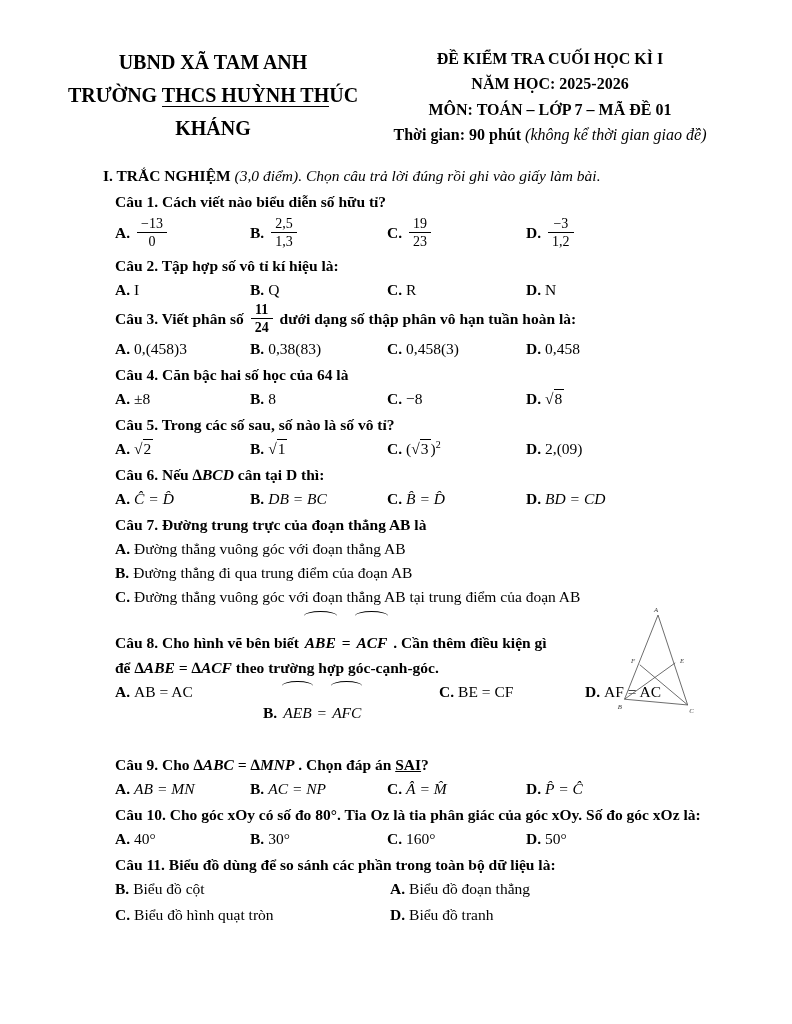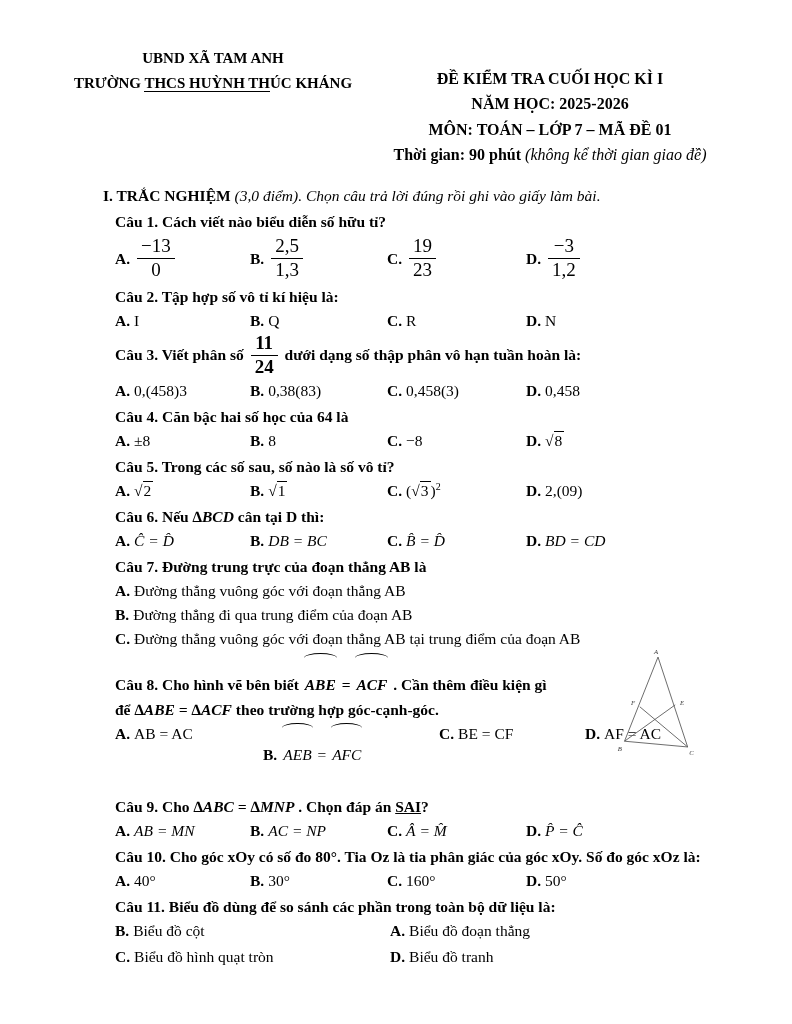--- a/index.html
+++ b/index.html
@@ -3,41 +3,41 @@
 <meta charset="utf-8">
 <style>
   html,body { margin:0; padding:0; background:#ffffff; }
   .page {
     width:792px; height:1024px; box-sizing:border-box;
     background:#ffffff; color:#000000;
     font-family:"Liberation Serif", serif; font-size:15.5px; line-height:1.42;
     padding:46px 60px 0 58px; overflow:hidden;
   }
   header { display:flex; }
-  .h-left  { width:46%; text-align:center; font-weight:bold; font-size:15px; line-height:1.65; }
-  .h-right { width:54%; text-align:center; font-weight:bold; font-size:16px; line-height:1.58;margin-top:20px; }
+  .h-left  { width:46%; text-align:center; font-weight:bold; font-size:20px; line-height:1.65; }
+  .h-right { width:54%; text-align:center; font-weight:bold; font-size:16px; line-height:1.58; }
   .u { border-bottom:1.5px solid #000; }
   .it-normal { font-weight:normal; font-style:italic; }
   main { margin:18px 0 0 45px; width:629px; }
   .section-line { margin:0 0 4px; }
   .sec-title { font-weight:bold; }
   .sec-sub { font-style:italic;text-align:center; }
   .q { margin:0 12px 3px; }
   .prompt { font-weight:bold; margin:3px 0 1px; }
   p { margin:0; }
   .optrow { display:grid; margin:2px 0 4px; }
   .cols4   { grid-template-columns:135px 137px 139px 1fr; }
   .q8cols  { grid-template-columns:108px 136px 106px 1fr;gap:40px; }
   .cols2   { grid-template-columns:275px 1fr; }
   .fracrow { align-items:center; margin:6px 0 5px; }
   .k { font-weight:bold; margin-right:4px; }
   .m { font-style:italic; }
   .optline { margin:2px 0; }
   .frac { display:inline-block; vertical-align:middle; text-align:center;
-          line-height:1.1; font-size:19px; margin:-3px 3px 0; }
+          line-height:1.1; font-size:14px; margin:-3px 3px 0; }
   .frac .num { display:block; border-bottom:1px solid #000; padding:0 4px 1px; }
   .frac .den { display:block; padding:1px 4px 0; }
   .sqrt { white-space:nowrap; }
   .sqrt::before { content:"√"; }
   .sqrt .rad { border-top:1px solid #000; padding:0 2px 0 1px; }
   sup { font-size:10px; }
   .arc { position:relative; font-style:italic; display:inline-block; padding:21px 2px 0; }
   .arc::before { content:""; position:absolute; top:0; left:1px; right:1px; height:4px;
                  border-top:1.3px solid #000; border-radius:50% 50% 0 0 / 100% 100% 0 0; }
   .q8 { position:relative; margin-bottom:30px; }

